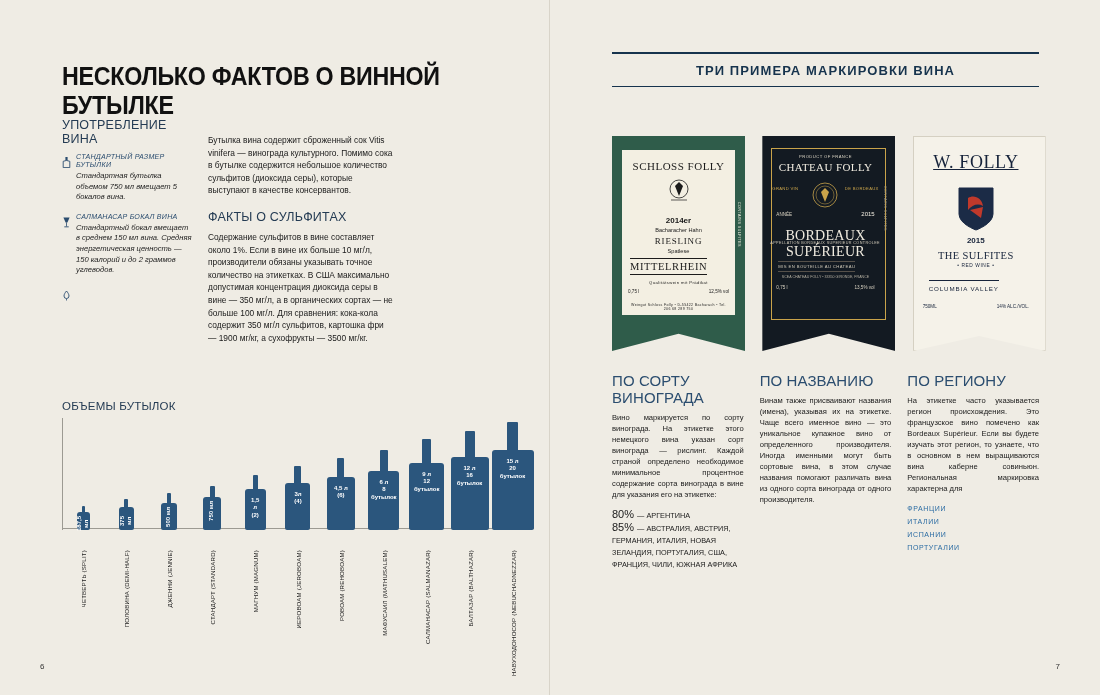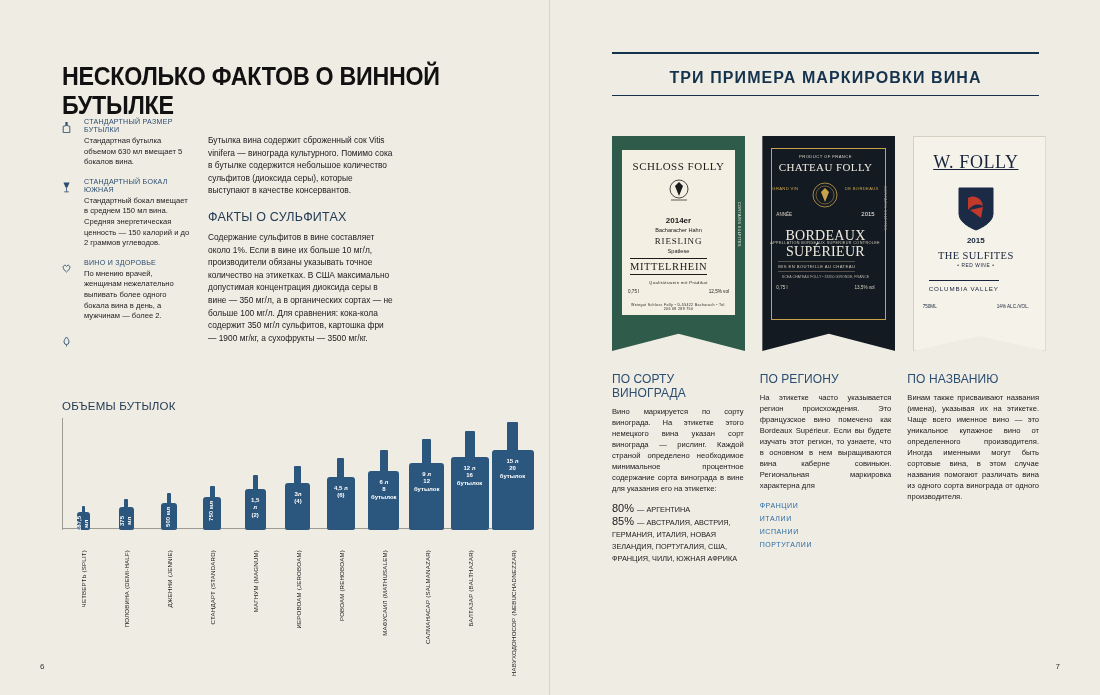--- a/index.html
+++ b/index.html
@@ -23,21 +23,21 @@
     font-weight:bold; font-size:25px; letter-spacing:-0.3px;
     color:#111; transform:scaleX(0.93); transform-origin:left center;
   }
   .col-left { position:absolute; left:62px; top:118px; width:130px; }
   .col-right { position:absolute; left:208px; top:134px; width:185px; }
 
   .h2 {
     font-size:12.5px; color:#243b53; letter-spacing:0.2px;
     margin-bottom:7px; font-weight:normal;
   }
-  .fact { display:flex; gap:13px; margin-bottom:10px; }
+  .fact { display:flex; gap:5px; margin-bottom:10px;font-style:italic; }
   .fact .ficon { width:9px; flex:0 0 9px; padding-top:1px; color:#2b4d6f; }
   .fact .fbody { flex:1; }
   .fact-head { font-size:7.1px; letter-spacing:0.25px; color:#2b4d6f; margin-bottom:2px; }
   .fact-txt { font-size:7.6px; line-height:10.6px; color:#1d1d1d; }
 
   .para { font-size:8.4px; line-height:12.6px; color:#1a1a1a; margin-bottom:13px; text-align:left; }
 
   
   .chart { position:absolute; left:62px; top:400px; width:472px; height:215px; }
   .chart-title { font-size:11.5px; color:#243b53; letter-spacing:0.2px; }
@@ -56,21 +56,21 @@
   .blabel {
     position:absolute; top:132px; left:50%;
     writing-mode:vertical-rl; transform:translateX(-50%) rotate(180deg);
     font-size:6.1px; color:#1d1d1d; letter-spacing:0.2px; white-space:nowrap;
   }
   .pgnum { position:absolute; bottom:24px; font-size:8px; color:#333; }
 
   
   .r-head { position:absolute; left:62px; top:52px; width:427px; }
   .r-rule { height:2px; background:#16334d; width:100%; }
-  .r-title { font-size:16px; color:#16334d; letter-spacing:1.1px; text-align:center; padding:15px 0 8px; font-weight:bold;}
+  .r-title { font-size:13px; color:#16334d; letter-spacing:1.1px; text-align:center; padding:9px 0 8px; font-weight:bold;}
   .r-rule2 { height:1px; background:#16334d; width:100%; }
 
   .labels-row { position:absolute; left:62px; top:128px; width:427px; height:230px; display:flex; gap:24px; }
   .lbl-card { position:relative; width:133px; height:230px; }
 
   
   .card-green { position:absolute; left:0; top:8px; width:133px; height:215px; background:#2f5c4a;
      clip-path:polygon(0 0,100% 0,100% 100%,50% 92%,0 100%); }
   .card-cream { position:absolute; left:10px; top:22px; width:113px; height:165px; background:#f3efe2; }
   .card-dark { position:absolute; left:0; top:8px; width:133px; height:215px; background:#131a22;
@@ -78,75 +78,65 @@
   .card-white { position:absolute; left:0; top:8px; width:133px; height:215px; background:#f5f2e9;
      border:1px solid #d5d0c2; clip-path:polygon(0 0,100% 0,100% 100%,50% 93%,0 100%); }
 
   .lbl-txt { position:absolute; width:100%; text-align:center; }
   .serif { font-family:"Liberation Serif", serif; }
   .tiny { font-size:4.2px; letter-spacing:0.4px; }
   .crest { width:26px; height:30px; margin:0 auto; }
 
   .cols3 { position:absolute; left:62px; top:372px; width:427px; display:flex; gap:16px; }
   .c3 { width:133px; }
-  .c3 h3 { font-size:12px; color:#2b4d6f; font-weight:normal; margin:0 0 6px; letter-spacing:0.1px; }
+  .c3 h3 { font-size:15px; color:#2b4d6f; font-weight:normal; margin:0 0 6px; letter-spacing:0.1px; }
   .c3 p { font-size:7.6px; line-height:11px; color:#1a1a1a; margin:0 0 8px; text-align:justify; }
   .pct { font-size:11px; color:#1a1a1a; margin-bottom:1px; }
   .pct small { font-size:7.3px; }
   .bluelist { font-size:7px; color:#2b6ca3; letter-spacing:0.6px; line-height:13px; }
 </style>
 </head>
 <body>
 
 <div class="spread">
 
   <div class="page-left">
 
     <div class="l-title">НЕСКОЛЬКО ФАКТОВ О ВИННОЙ БУТЫЛКЕ</div>
 
     <div class="col-left">
+      <div class="h2">УПОТРЕБЛЕНИЕ ВИНА</div>
 
       <div class="fact">
         <div class="ficon">
           <svg width="9" height="11" viewBox="0 0 9 11">
               <rect x="3.4" y="0" width="2.2" height="3.4" fill="#2b4d6f"></rect>
               <path d="M1.2 4.3 Q4.5 2.6 7.8 4.3 L7.8 10.6 L1.2 10.6 Z" fill="none" stroke="#2b4d6f" stroke-width="0.9"></path>
             </svg>
         </div>
         <div class="fbody">
           <div class="fact-head">СТАНДАРТНЫЙ РАЗМЕР БУТЫЛКИ</div>
-          <div class="fact-txt">Стандартная бутылка объемом 630 мл вмещает 5 бокалов вина.</div>
+          <div class="fact-txt">Стандартная бутылка объемом 750 мл вмещает 5 бокалов вина.</div>
         </div>
       </div>
 
       <div class="fact">
         <div class="ficon">
           <svg width="9" height="11" viewBox="0 0 9 11">
               <path d="M1.4 0.4 H7.6 L5.4 5.4 H3.6 Z" fill="#2b4d6f"></path>
               <rect x="4.1" y="5.4" width="0.8" height="4" fill="#2b4d6f"></rect>
               <rect x="2.3" y="9.4" width="4.4" height="0.9" fill="#2b4d6f"></rect>
             </svg>
         </div>
         <div class="fbody">
-          <div class="fact-head">СТАНДАРТНЫЙ БОКАЛ ЮЖНАЯ</div>
+          <div class="fact-head">САЛМАНАСАР БОКАЛ ВИНА</div>
           <div class="fact-txt">Стандартный бокал вмещает в среднем 150 мл вина. Средняя энергетическая ценность — 150 калорий и до 2 граммов углеводов.</div>
         </div>
       </div>
 
-      <div class="fact">
-        <div class="ficon">
-          <svg width="9" height="11" viewBox="0 0 9 11">
-              <path d="M4.5 9 C1 6.3 0.6 4.1 1.6 2.9 C2.6 1.7 4 2.3 4.5 3.4 C5 2.3 6.4 1.7 7.4 2.9 C8.4 4.1 8 6.3 4.5 9 Z" fill="none" stroke="#2b4d6f" stroke-width="0.9"></path>
-            </svg>
-        </div>
-        <div class="fbody">
-          <div class="fact-head">ВИНО И ЗДОРОВЬЕ</div>
-          <div class="fact-txt">По мнению врачей, женщинам нежелательно выпивать более одного бокала вина в день, а мужчинам — более 2.</div>
-        </div>
-      </div>
 
       <div class="fact">
         <div class="ficon">
           <svg width="9" height="11" viewBox="0 0 9 11">
               <path d="M4.5 1 C3.1 2.6 2 4.4 2 6 a2.5 2.5 0 0 0 5 0 C7 4.4 5.9 2.6 4.5 1 Z" fill="none" stroke="#2b4d6f" stroke-width="0.9"></path>
               <rect x="4.1" y="8.7" width="0.8" height="1.8" fill="#2b4d6f"></rect>
             </svg>
         </div>
       </div>
     </div>
@@ -362,31 +352,31 @@
           <span>80%</span>
           <small>— АРГЕНТИНА</small>
         </div>
         <div class="pct" style="">
           <span>85%</span>
           <small>— АВСТРАЛИЯ, АВСТРИЯ, ГЕРМАНИЯ, ИТАЛИЯ, НОВАЯ ЗЕЛАНДИЯ, ПОРТУГАЛИЯ, США, ФРАНЦИЯ, ЧИЛИ, ЮЖНАЯ АФРИКА</small>
         </div>
       </div>
 
       <div class="c3">
+        <h3>ПО НАЗВАНИЮ</h3>
+        <p>Винам также присваивают названия (имена), указывая их на этикетке. Чаще всего именное вино — это уникальное купажное вино от определенного производителя. Иногда именными могут быть сортовые вина, в этом случае названия помогают различать вина из одного сорта винограда от одного производителя.</p>
+      </div>
+
+      <div class="c3">
         <h3>ПО РЕГИОНУ</h3>
         <p>На этикетке часто указывается регион происхождения. Это французское вино помечено как Bordeaux Supérieur. Если вы будете изучать этот регион, то узнаете, что в основном в нем выращиваются вина каберне совиньюн. Региональная маркировка характерна для</p>
         <div class="bluelist">
           <div>ФРАНЦИИ</div>
           <div>ИТАЛИИ</div>
           <div>ИСПАНИИ</div>
           <div>ПОРТУГАЛИИ</div>
         </div>
       </div>
-
-      <div class="c3">
-        <h3>ПО НАЗВАНИЮ</h3>
-        <p>Винам также присваивают названия (имена), указывая их на этикетке. Чаще всего именное вино — это уникальное купажное вино от определенного производителя. Иногда именными могут быть сортовые вина, в этом случае названия помогают различать вина из одного сорта винограда от одного производителя.</p>
-      </div>
     </div>
 
     <div class="pgnum" style="right:40px;">7</div>
   </div>
 </div>
 
 </body></html>

